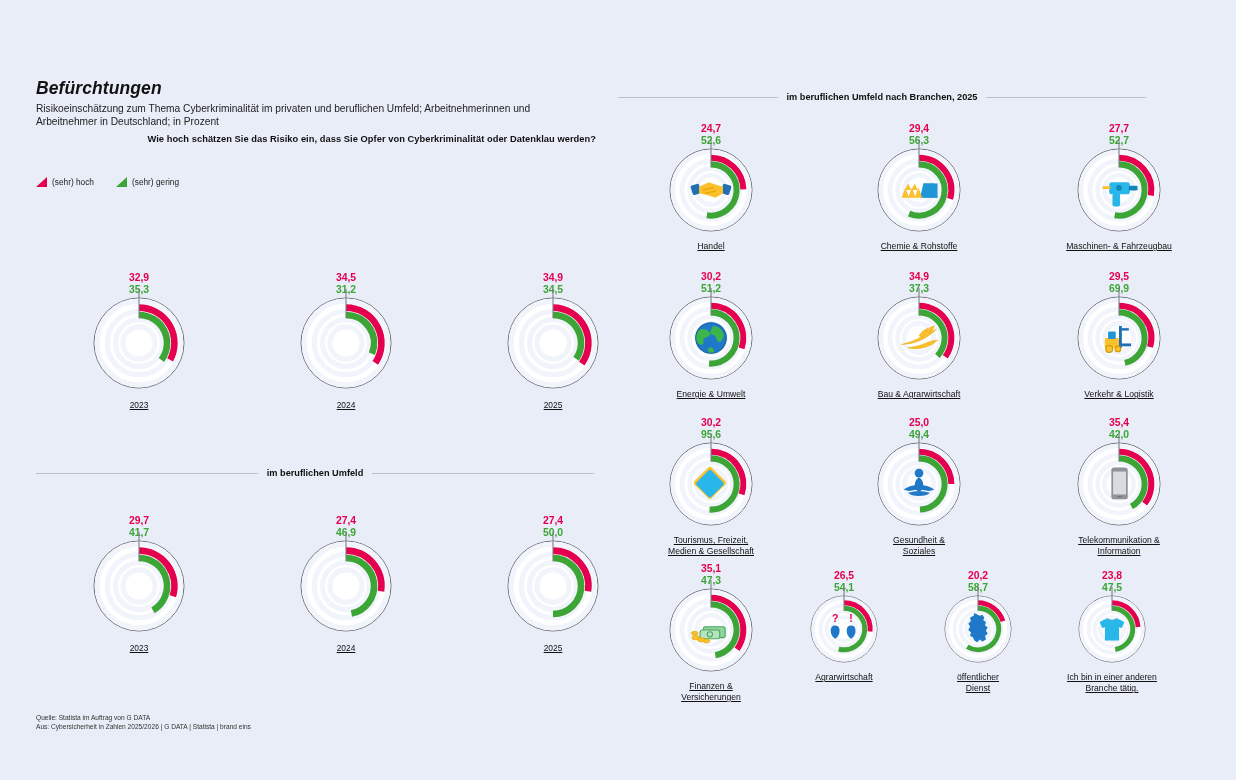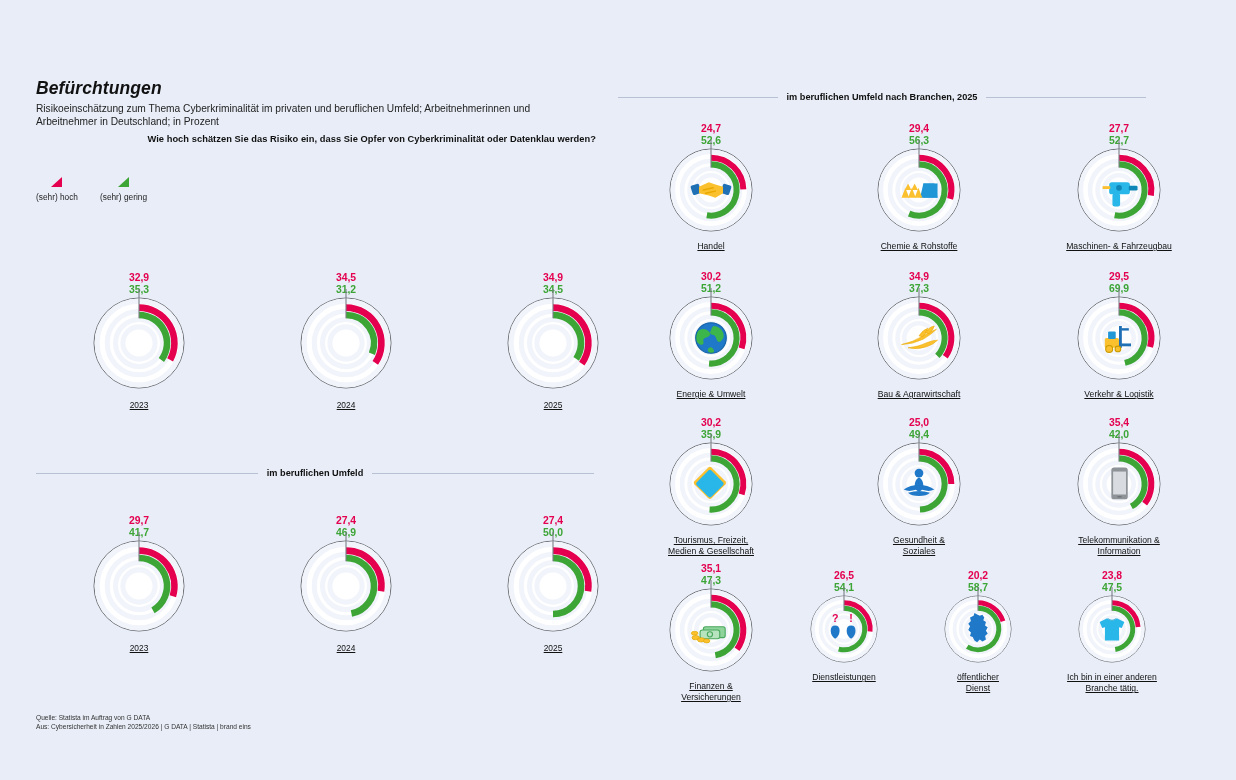--- a/index.html
+++ b/index.html
@@ -24,21 +24,21 @@
     font-size:10.2px;line-height:13.2px;color:#222;font-weight:400;
     max-width:525px;
   }
   .question{
     position:absolute;left:36px;top:134px;width:560px;
     font-size:9.3px;font-weight:bold;color:#111;letter-spacing:.05px;text-align:right;
   }
 
   
   .legend{position:absolute;left:36px;top:176px;display:flex;gap:22px;align-items:center;}
-  .legend-item{display:flex;align-items:center;gap:5px;flex-direction:column;}
+  .legend-item{display:flex;align-items:center;gap:5px;}
   .legend-mark{width:11px;height:11px;display:block;}
   .legend-label{font-size:8.3px;color:#222;}
 
   
   .section-head{
     position:absolute;display:flex;align-items:center;gap:9px;
     font-size:9.2px;font-weight:bold;color:#111;
   }
   .section-head .rule{flex:1 1 auto;height:1px;background:#b9c2d4;}
   .section-head .shtext{white-space:nowrap;}
@@ -402,21 +402,21 @@
     <path d="M 42 9.659999999999997 A 32.34 32.34 0 0 1 73.05589779479234 51.02257236930867" fill="none" stroke="#e4004f" stroke-width="6.047999999999999" stroke-linecap="butt"></path>
     <path d="M 42 16.38 A 25.62 25.62 0 0 1 47.902577111454264 66.93078385136208" fill="none" stroke="#3ca535" stroke-width="6.047999999999999" stroke-linecap="butt"></path>
     <line x1="42" y1="-8" x2="42" y2="19.404" stroke="#7a7f86" stroke-width="1.1"></line>
   </svg>
     </div>
     <div class="dlabel">Verkehr &amp; Logistik</div>
   </div>
       <div class="donut-group" style="left: 669px; top: 417px; width: 144px; margin-left: -30px;">
     <div class="vals">
       <span class="val-high">30,2</span>
-      <span class="val-low">35,9</span>
+      <span class="val-low">95,6</span>
     </div>
     <div class="donut-wrap">
       
   <svg width="84" height="84" viewBox="0 0 84 84">
     <circle cx="42" cy="42" r="41" fill="#ffffff" stroke="#6e7278" stroke-width="1"></circle>
     <circle cx="42" cy="42" r="38.22" fill="none" stroke="#f1f4fa" stroke-width="4.62"></circle>
             <circle cx="42" cy="42" r="28.979999999999997" fill="none" stroke="#f1f4fa" stroke-width="4.62"></circle>
             <circle cx="42" cy="42" r="21.42" fill="none" stroke="#f1f4fa" stroke-width="4.62"></circle>
             <circle cx="42" cy="42" r="14.7" fill="none" stroke="#f1f4fa" stroke-width="4.62"></circle>
     <g transform="translate(20.16, 20.16) scale(1.092)">
@@ -544,21 +544,21 @@
      <text x="28" y="12" font-family="Liberation Sans, sans-serif" font-size="12" font-weight="bold" fill="#e4004f" text-anchor="middle">!</text>
      <path d="M10 16 q5 0 5 6 q0 6 -5 9 q-5 -3 -5 -9 q0 -6 5 -6 z" fill="#1f78c8"></path>
      <path d="M28 16 q5 0 5 6 q0 6 -5 9 q-5 -3 -5 -9 q0 -6 5 -6 z" fill="#1f78c8"></path>
    </g>
             </g>
     <path d="M 34 7.82 A 26.18 26.18 0 0 1 60.06381223330864 36.463755642678706" fill="none" stroke="#e4004f" stroke-width="4.896" stroke-linecap="butt"></path>
     <path d="M 34 13.260000000000002 A 20.74 20.74 0 1 1 28.716055149326653 54.0556108561929" fill="none" stroke="#3ca535" stroke-width="4.896" stroke-linecap="butt"></path>
     <line x1="34" y1="-8" x2="34" y2="15.708000000000002" stroke="#7a7f86" stroke-width="1.1"></line>
   </svg>
     </div>
-    <div class="dlabel">Dienstleistungen</div>
+    <div class="dlabel">Agrarwirtschaft</div>
   </div>
       <div class="donut-group" style="left: 944px; top: 570px; width: 128px; margin-left: -30px;">
     <div class="vals">
       <span class="val-high">20,2</span>
       <span class="val-low">58,7</span>
     </div>
     <div class="donut-wrap">
       
   <svg width="68" height="68" viewBox="0 0 68 68">
     <circle cx="34" cy="34" r="33" fill="#ffffff" stroke="#6e7278" stroke-width="1"></circle>

